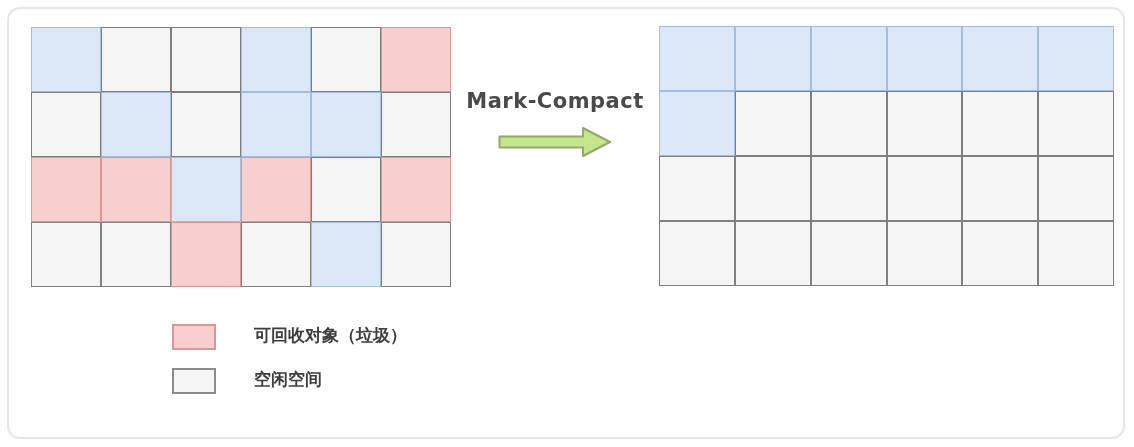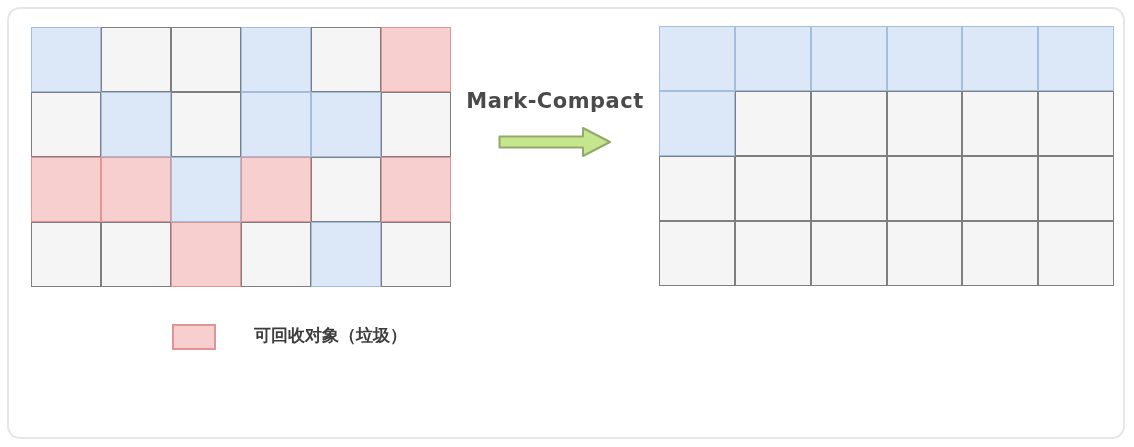--- a/index.html
+++ b/index.html
@@ -171,15 +171,19 @@
       <div class="cell free"></div>
       <div class="cell free"></div>
       <div class="cell free"></div>
     </div>
 
   <div class="legend">
       <div class="legend-row">
         <div class="legend-swatch garbage"></div>
         <span class="legend-label">可回收对象（垃圾）</span>
       </div>
+      <div class="legend-row">
+        <div class="legend-swatch free"></div>
+        <span class="legend-label">空闲空间</span>
+      </div>
     </div>
 
 </div>
 
 </body></html>

